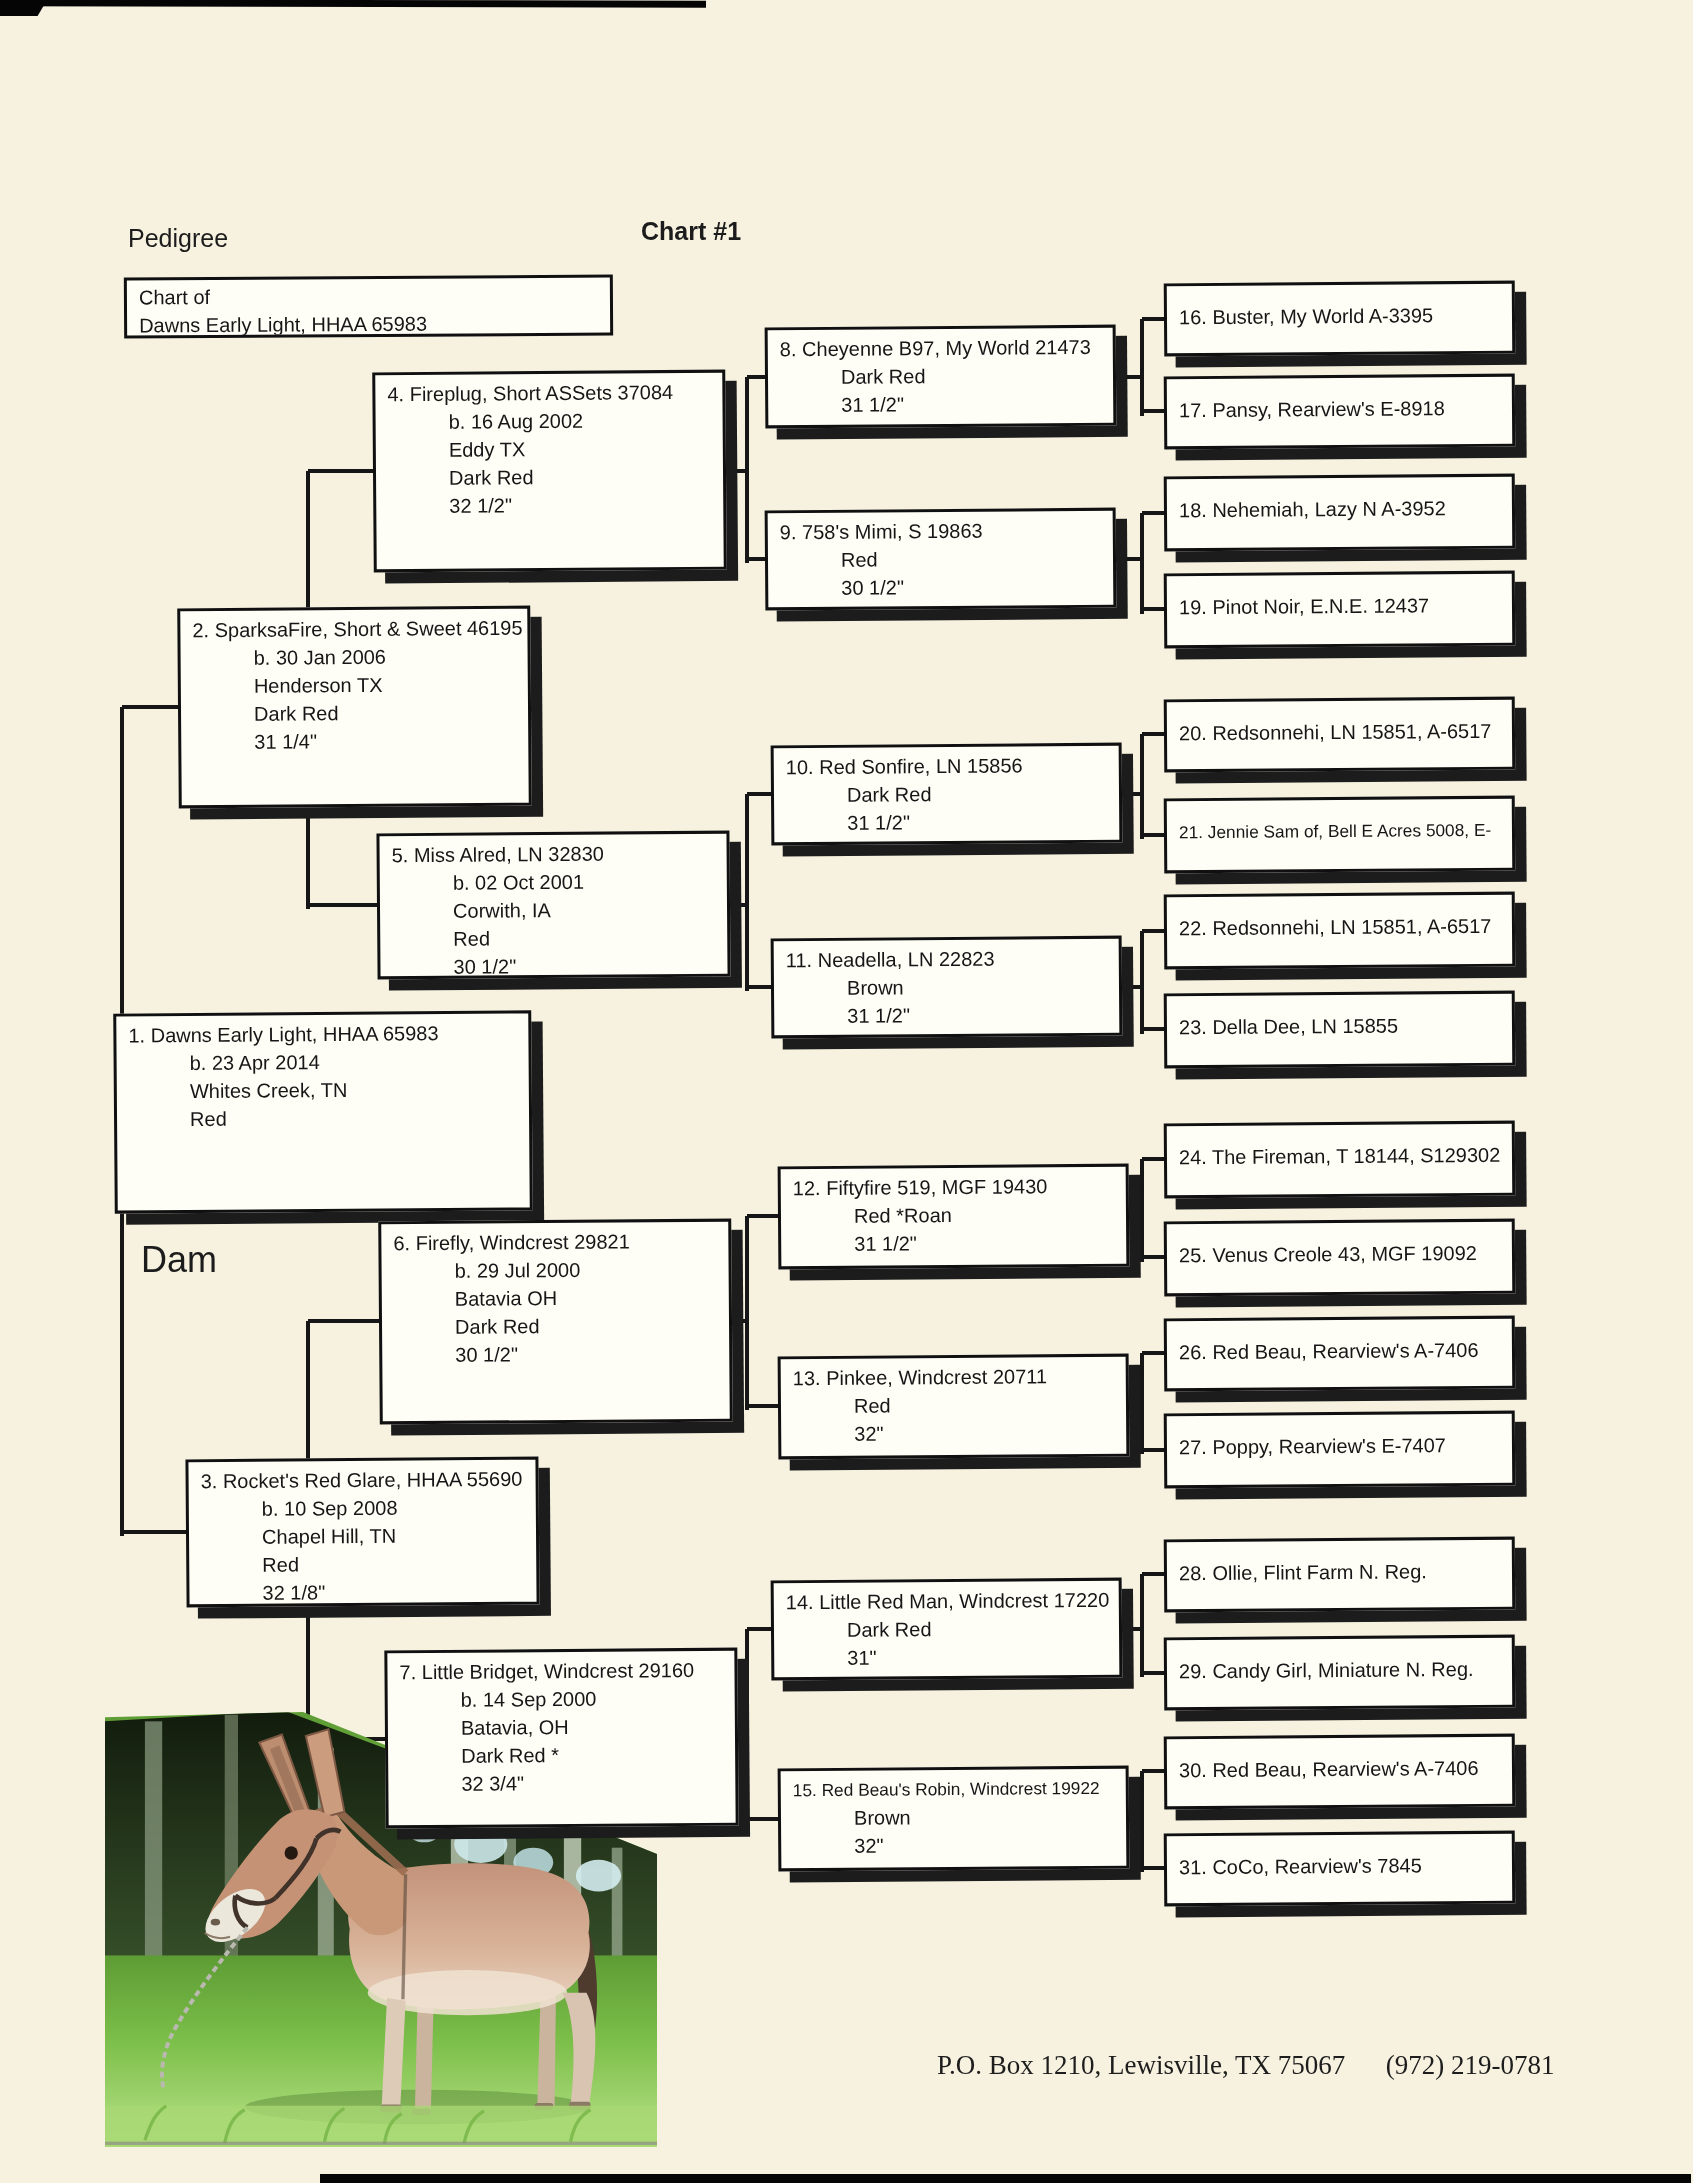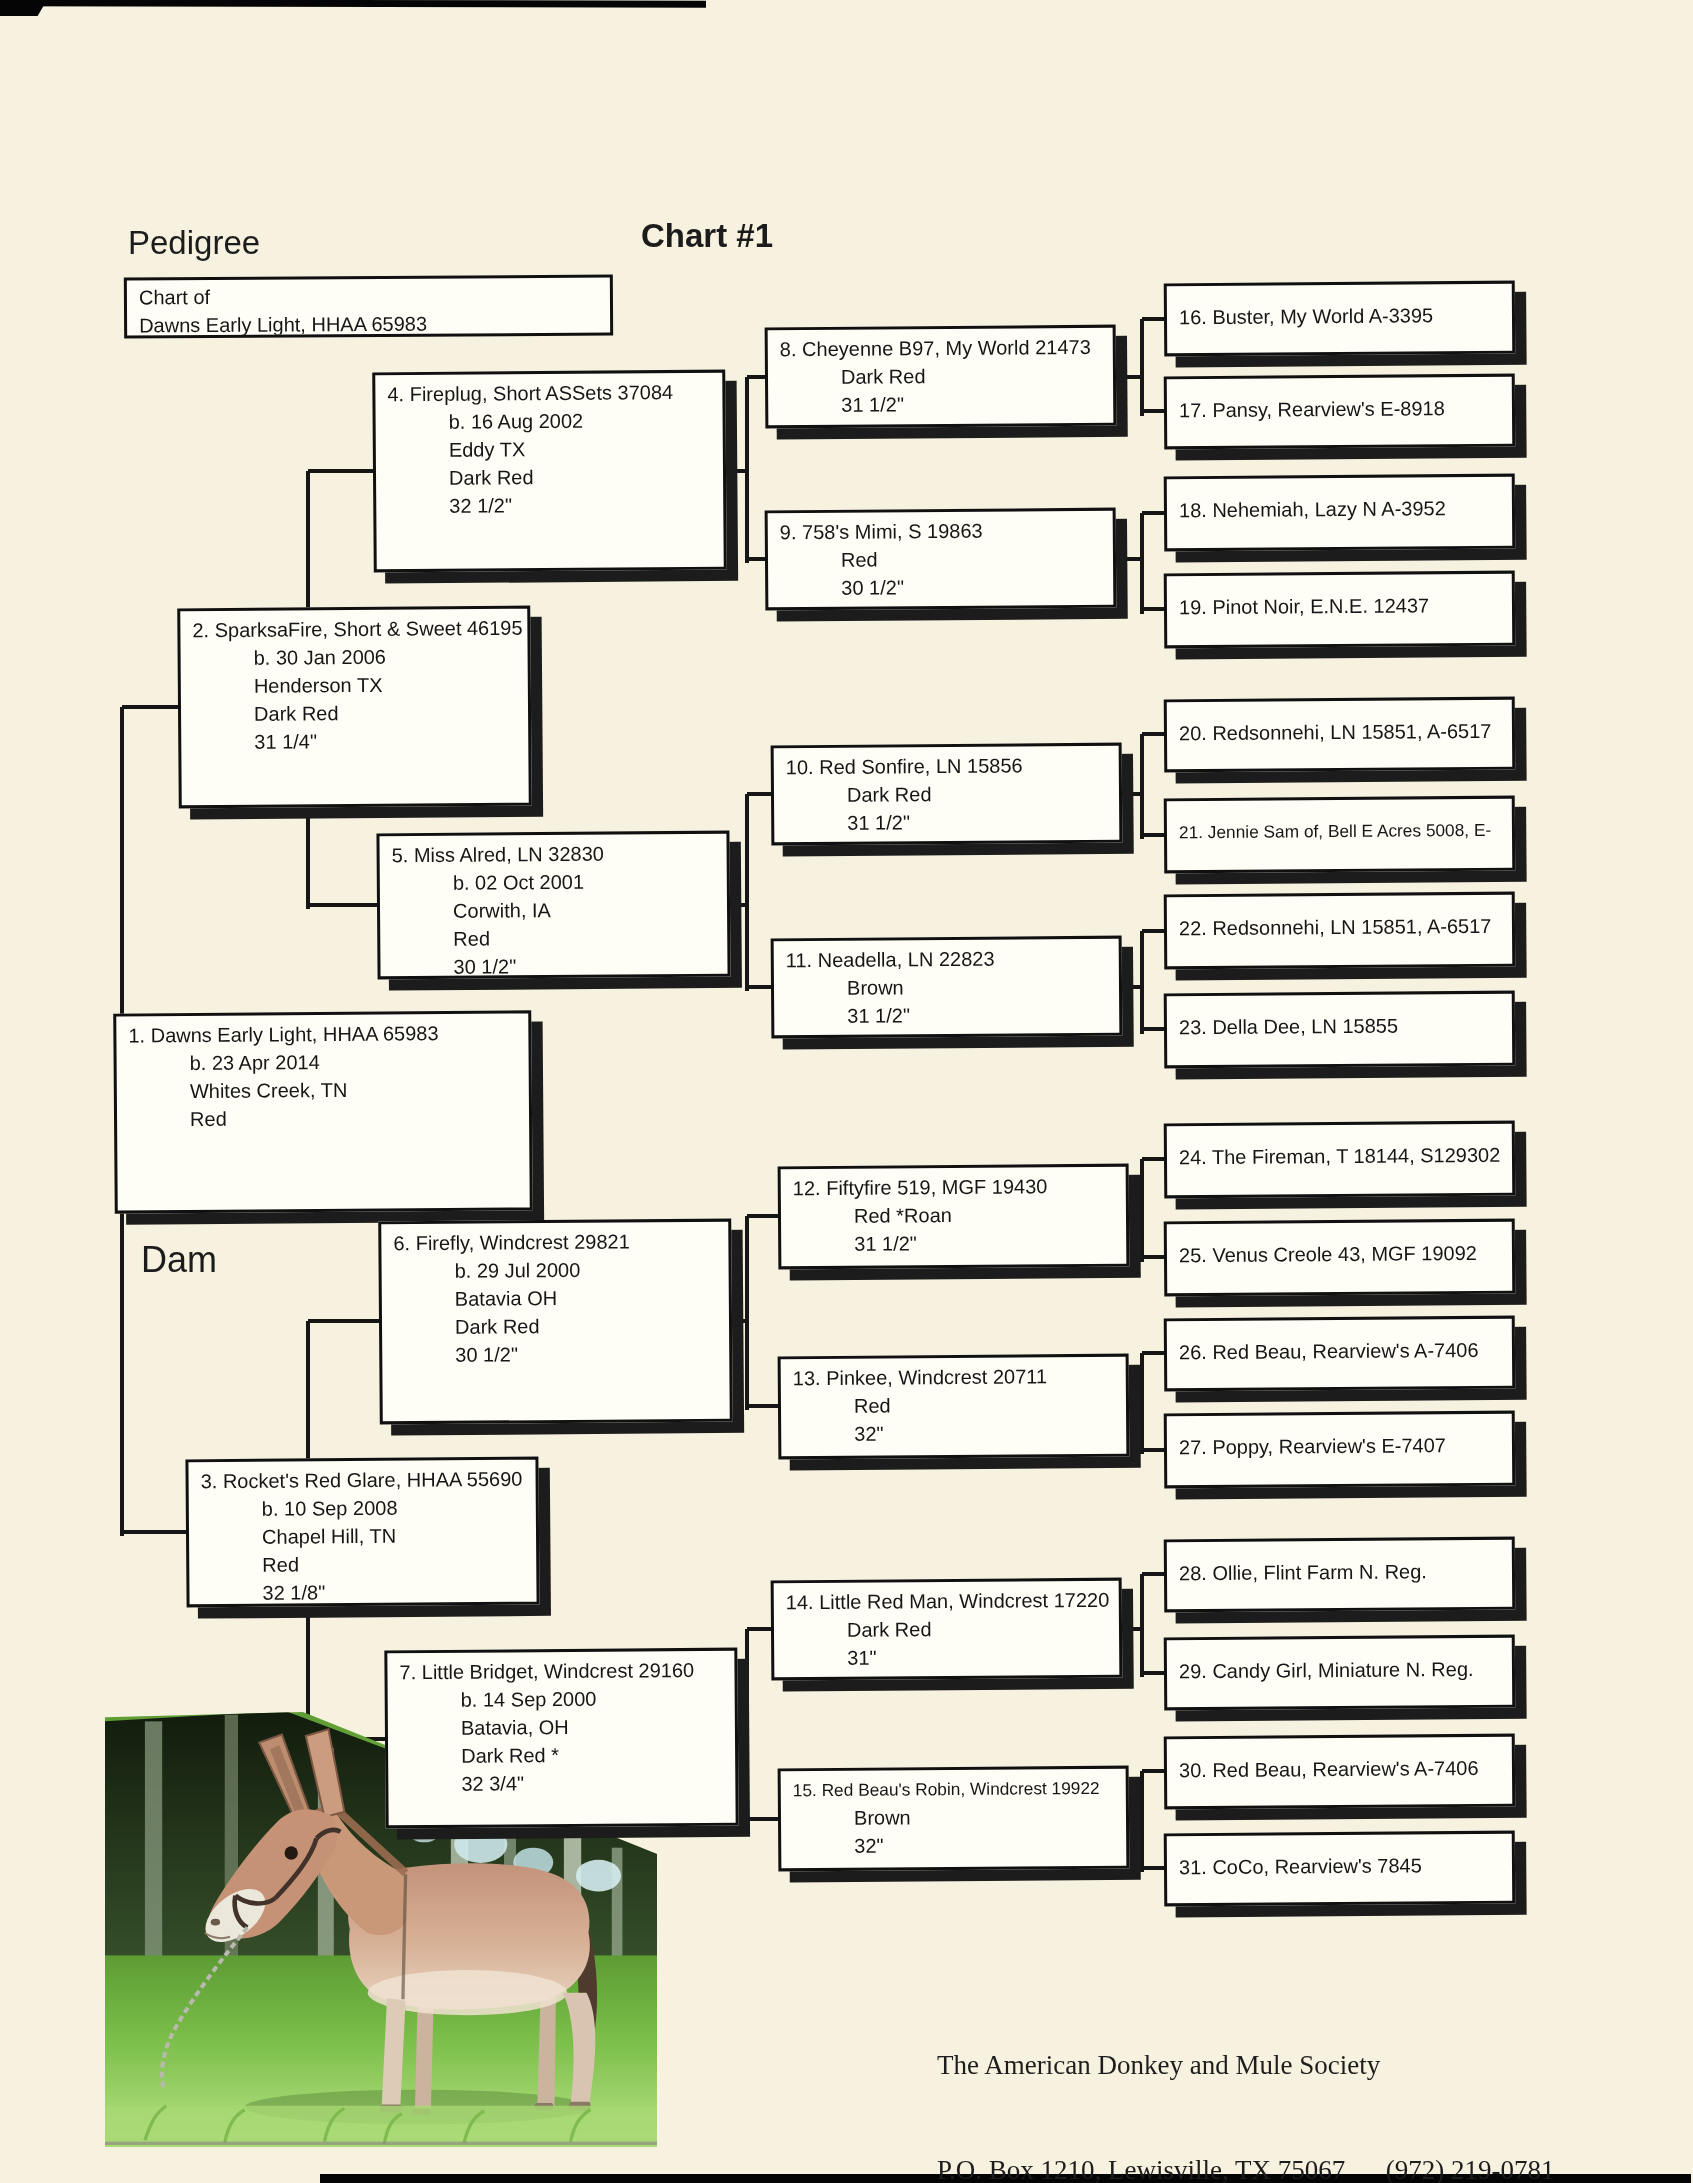--- a/index.html
+++ b/index.html
@@ -5,21 +5,21 @@
   html,body{margin:0;padding:0;}
   body{
     width:1693px;height:2183px;position:relative;overflow:hidden;
     background:#f6f2df;
     font-family:"Liberation Sans", sans-serif;
     color:#161616;
   }
   
   .art{position:absolute;background:#050505;}
   
-  .lbl{position:absolute;font-size:33px;color:#1c1c1c;white-space:nowrap;}
+  .lbl{position:absolute;font-size:25px;color:#1c1c1c;white-space:nowrap;}
   
   #chart{position:absolute;left:0;top:0;width:1693px;height:2183px;}
   
   .pbox{
     position:absolute;background:#fefdf6;border:3.3px solid #101010;
     box-shadow:11.3px 11.3px 0 #1c1c1c;
     box-sizing:border-box;overflow:hidden;
     padding:5.3px 4px 0 12px;
     transform:rotate(-0.45deg);
     z-index:3;
@@ -338,20 +338,19 @@
         <div class="pbox gen5" style="left: 1164px; top: 1735px; width: 351px; height: 73px;">
           <div class="pname">30. Red Beau, Rearview's A-7406</div>
         </div>
         <div class="pbox gen5" style="left: 1164px; top: 1832px; width: 351px; height: 73px;">
           <div class="pname">31. CoCo, Rearview's 7845</div>
         </div>
       </div>
   </div>
 
   <div id="footer">
-    <div>The American Donkey and Mule Society</div>
     <div>P.O. Box 1210, Lewisville, TX 75067      (972) 219-0781</div>
     
     
   </div>
 
 </div>
 
 
 </body></html>

